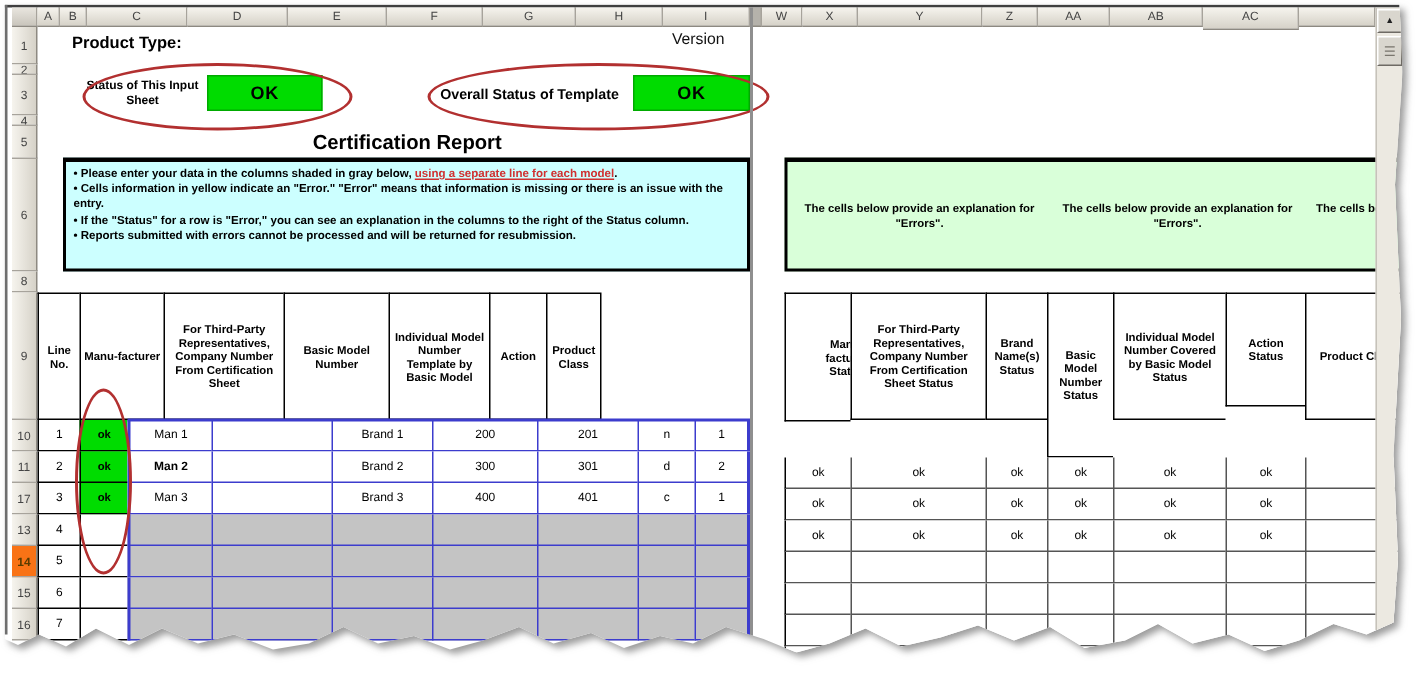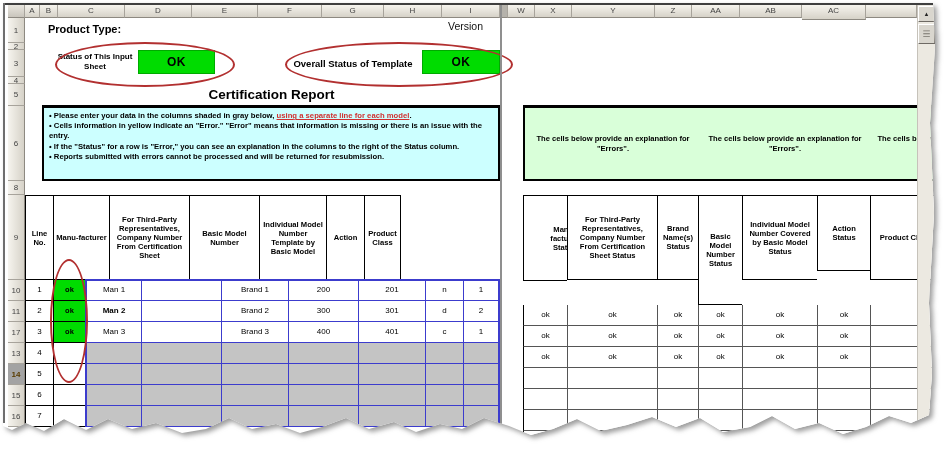--- a/index.html
+++ b/index.html
@@ -24,21 +24,21 @@
 
   
   #col-strip { left:5px; top:2px; height:13px; display:flex; }
   .colh { flex:none; height:13px; font-size:8px; line-height:12px; text-align:center; color:#444;
     background:linear-gradient(#f6f4ee,#d6d2c8); border-right:1px solid #a7a39b; border-bottom:1px solid #8d8981; overflow:hidden; }
   .colh.corner { background:linear-gradient(#e9e6df,#c9c5bc); }
   .colh.divcell { background:#b5b2ab; }
   #row-strip { left:5px; top:15px; width:17px; }
   .rowh { width:17px; font-size:8px; color:#444; display:flex; align-items:center; justify-content:center;
     background:linear-gradient(90deg,#f6f4ee,#d6d2c8); border-bottom:1px solid #a7a39b; border-right:1px solid #8d8981; overflow:hidden; }
-  .rowh.sel { background:#a3a3a3; color:#5a3c00; font-weight:bold; }
+  .rowh.sel { background:#f97316; color:#5a3c00; font-weight:bold; }
 
   
   #product-type { left:45px; top:20px; font-size:11px; font-weight:bold; color:#000; }
   #version { left:420px; top:17px; width:60px; font-size:10.5px; text-align:right; color:#111; }
   #status1-label { left:50px; top:49px; width:84px; font-size:8px; font-weight:bold; line-height:9.5px; text-align:center; }
   #status2-label { left:283px; top:55px; width:134px; font-size:9.5px; font-weight:bold; text-align:center; }
   .ok-box { width:77px; height:24px; background:#00dc00; border:1px solid #0a0; text-align:center;
     font-size:12px; font-weight:bold; line-height:22px; letter-spacing:.5px; }
   #ok1 { left:135px; top:47px; }
   #ok2 { left:419px; top:47px; width:78px; }

